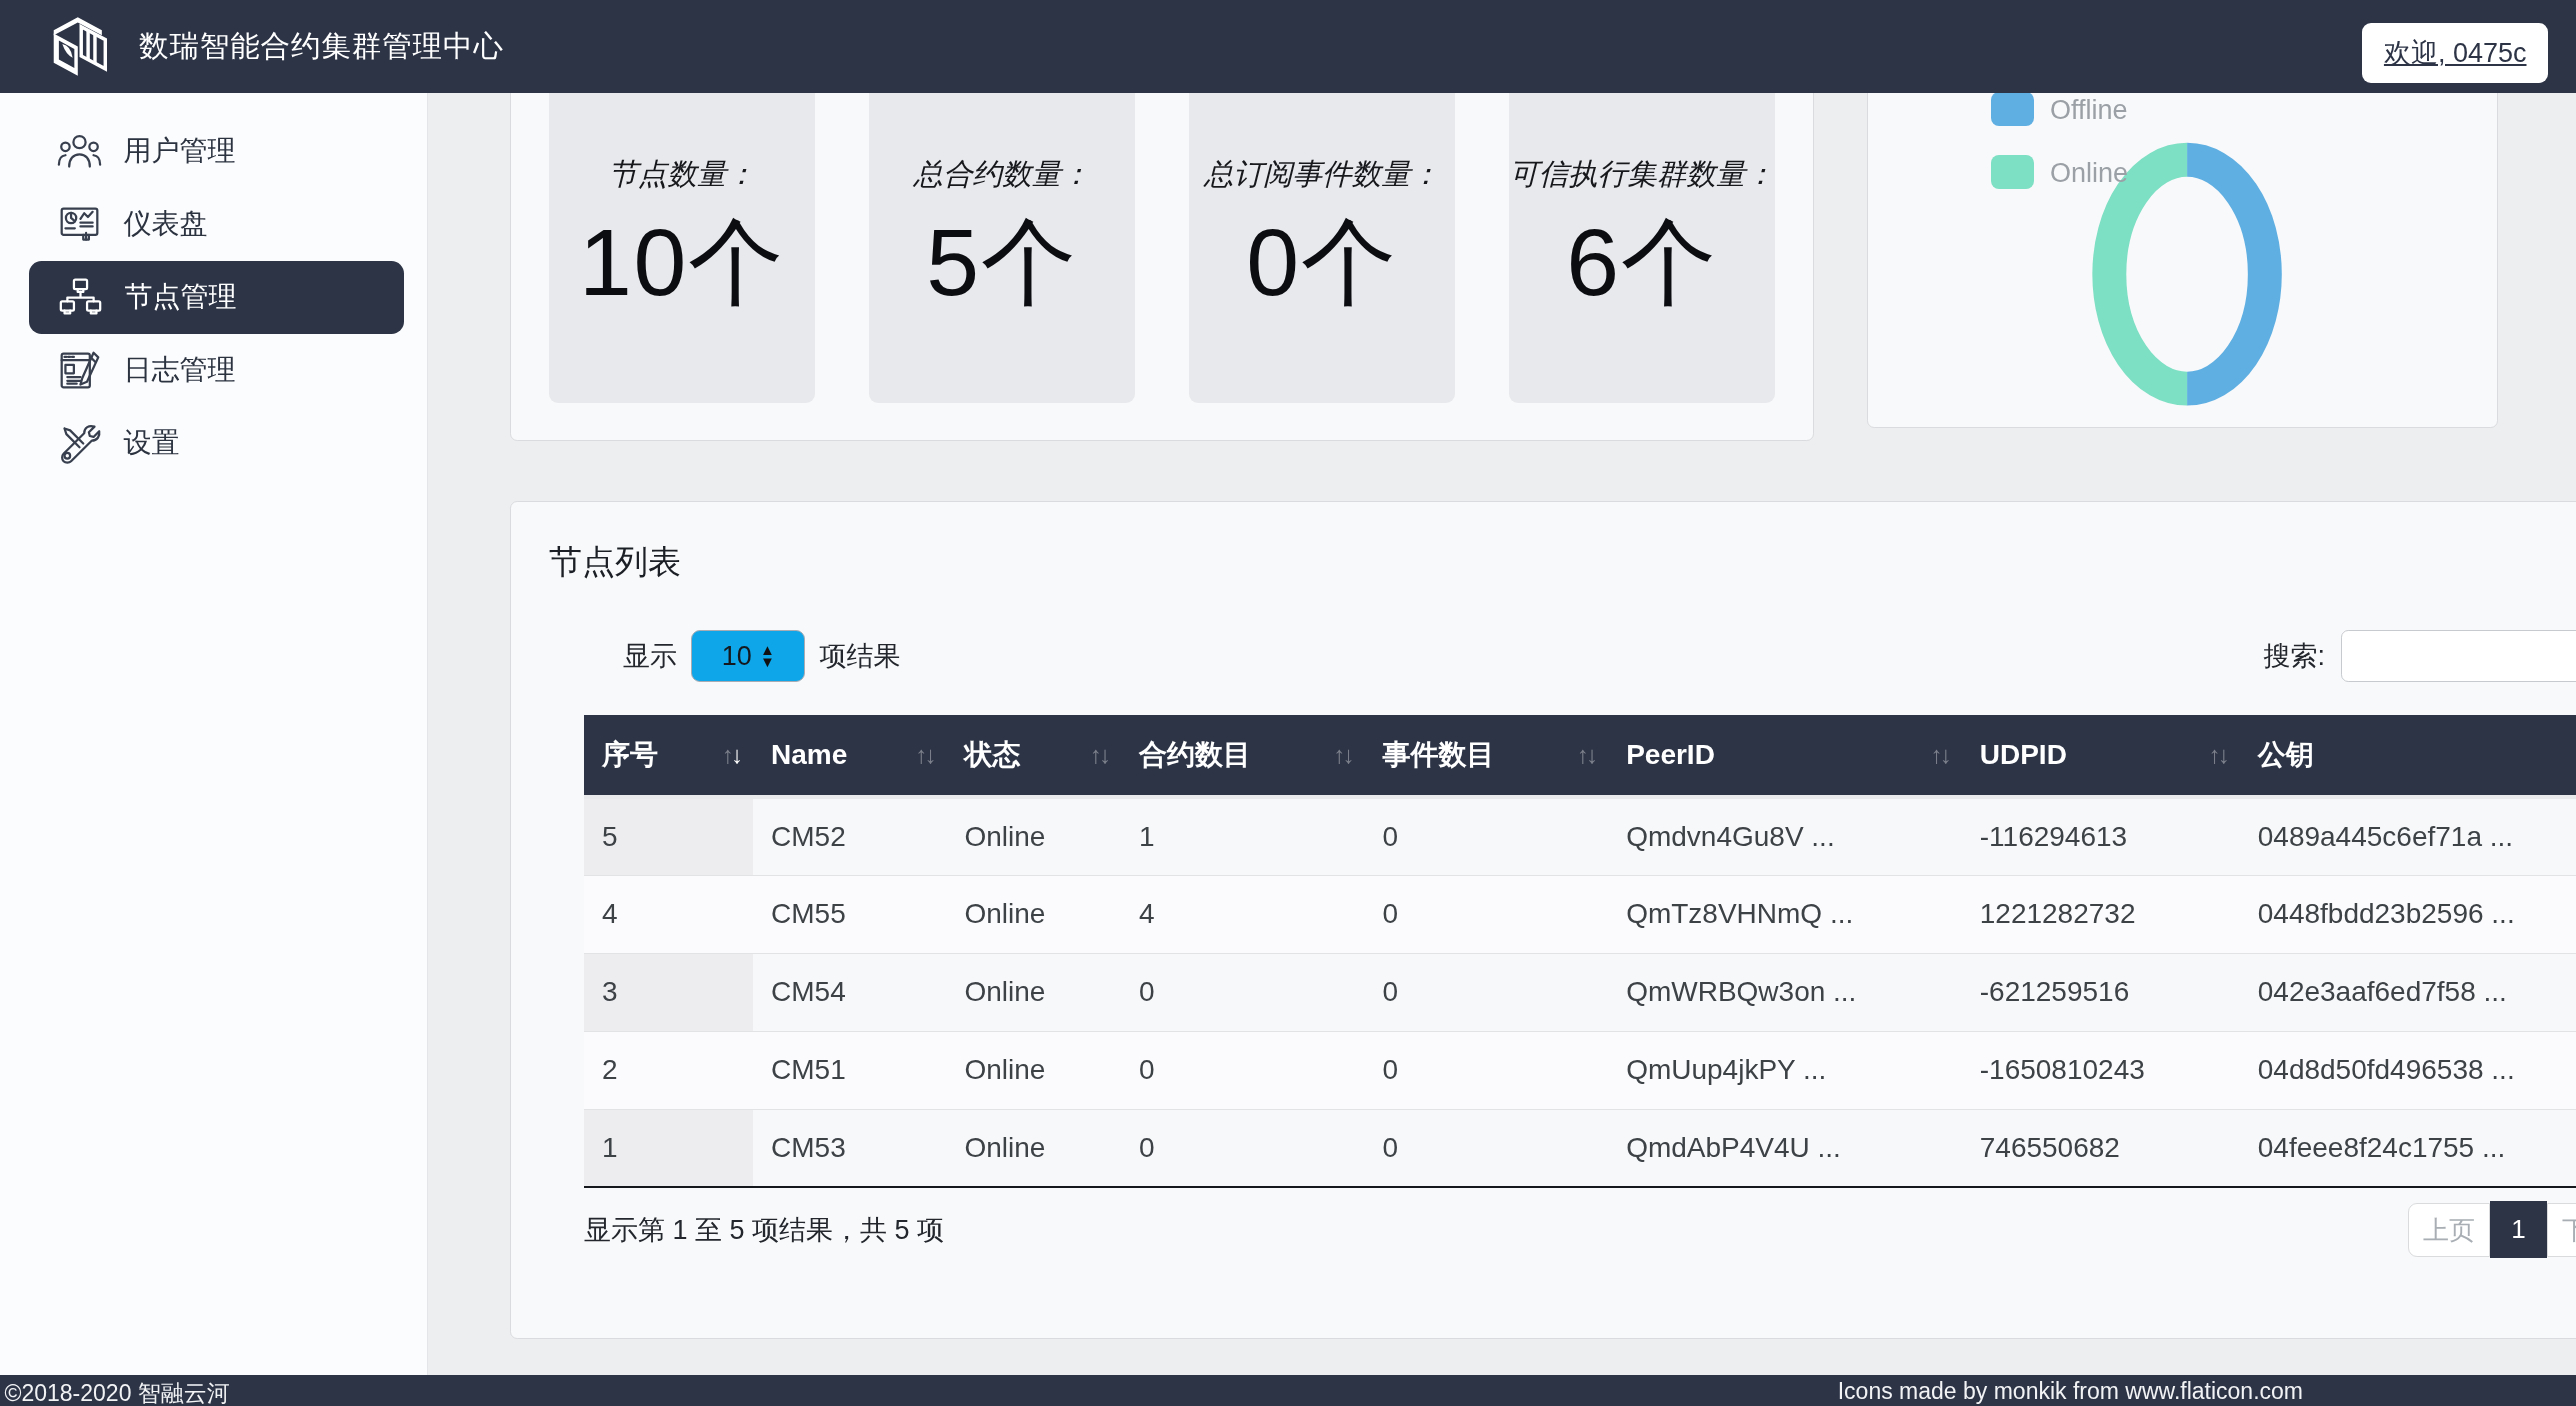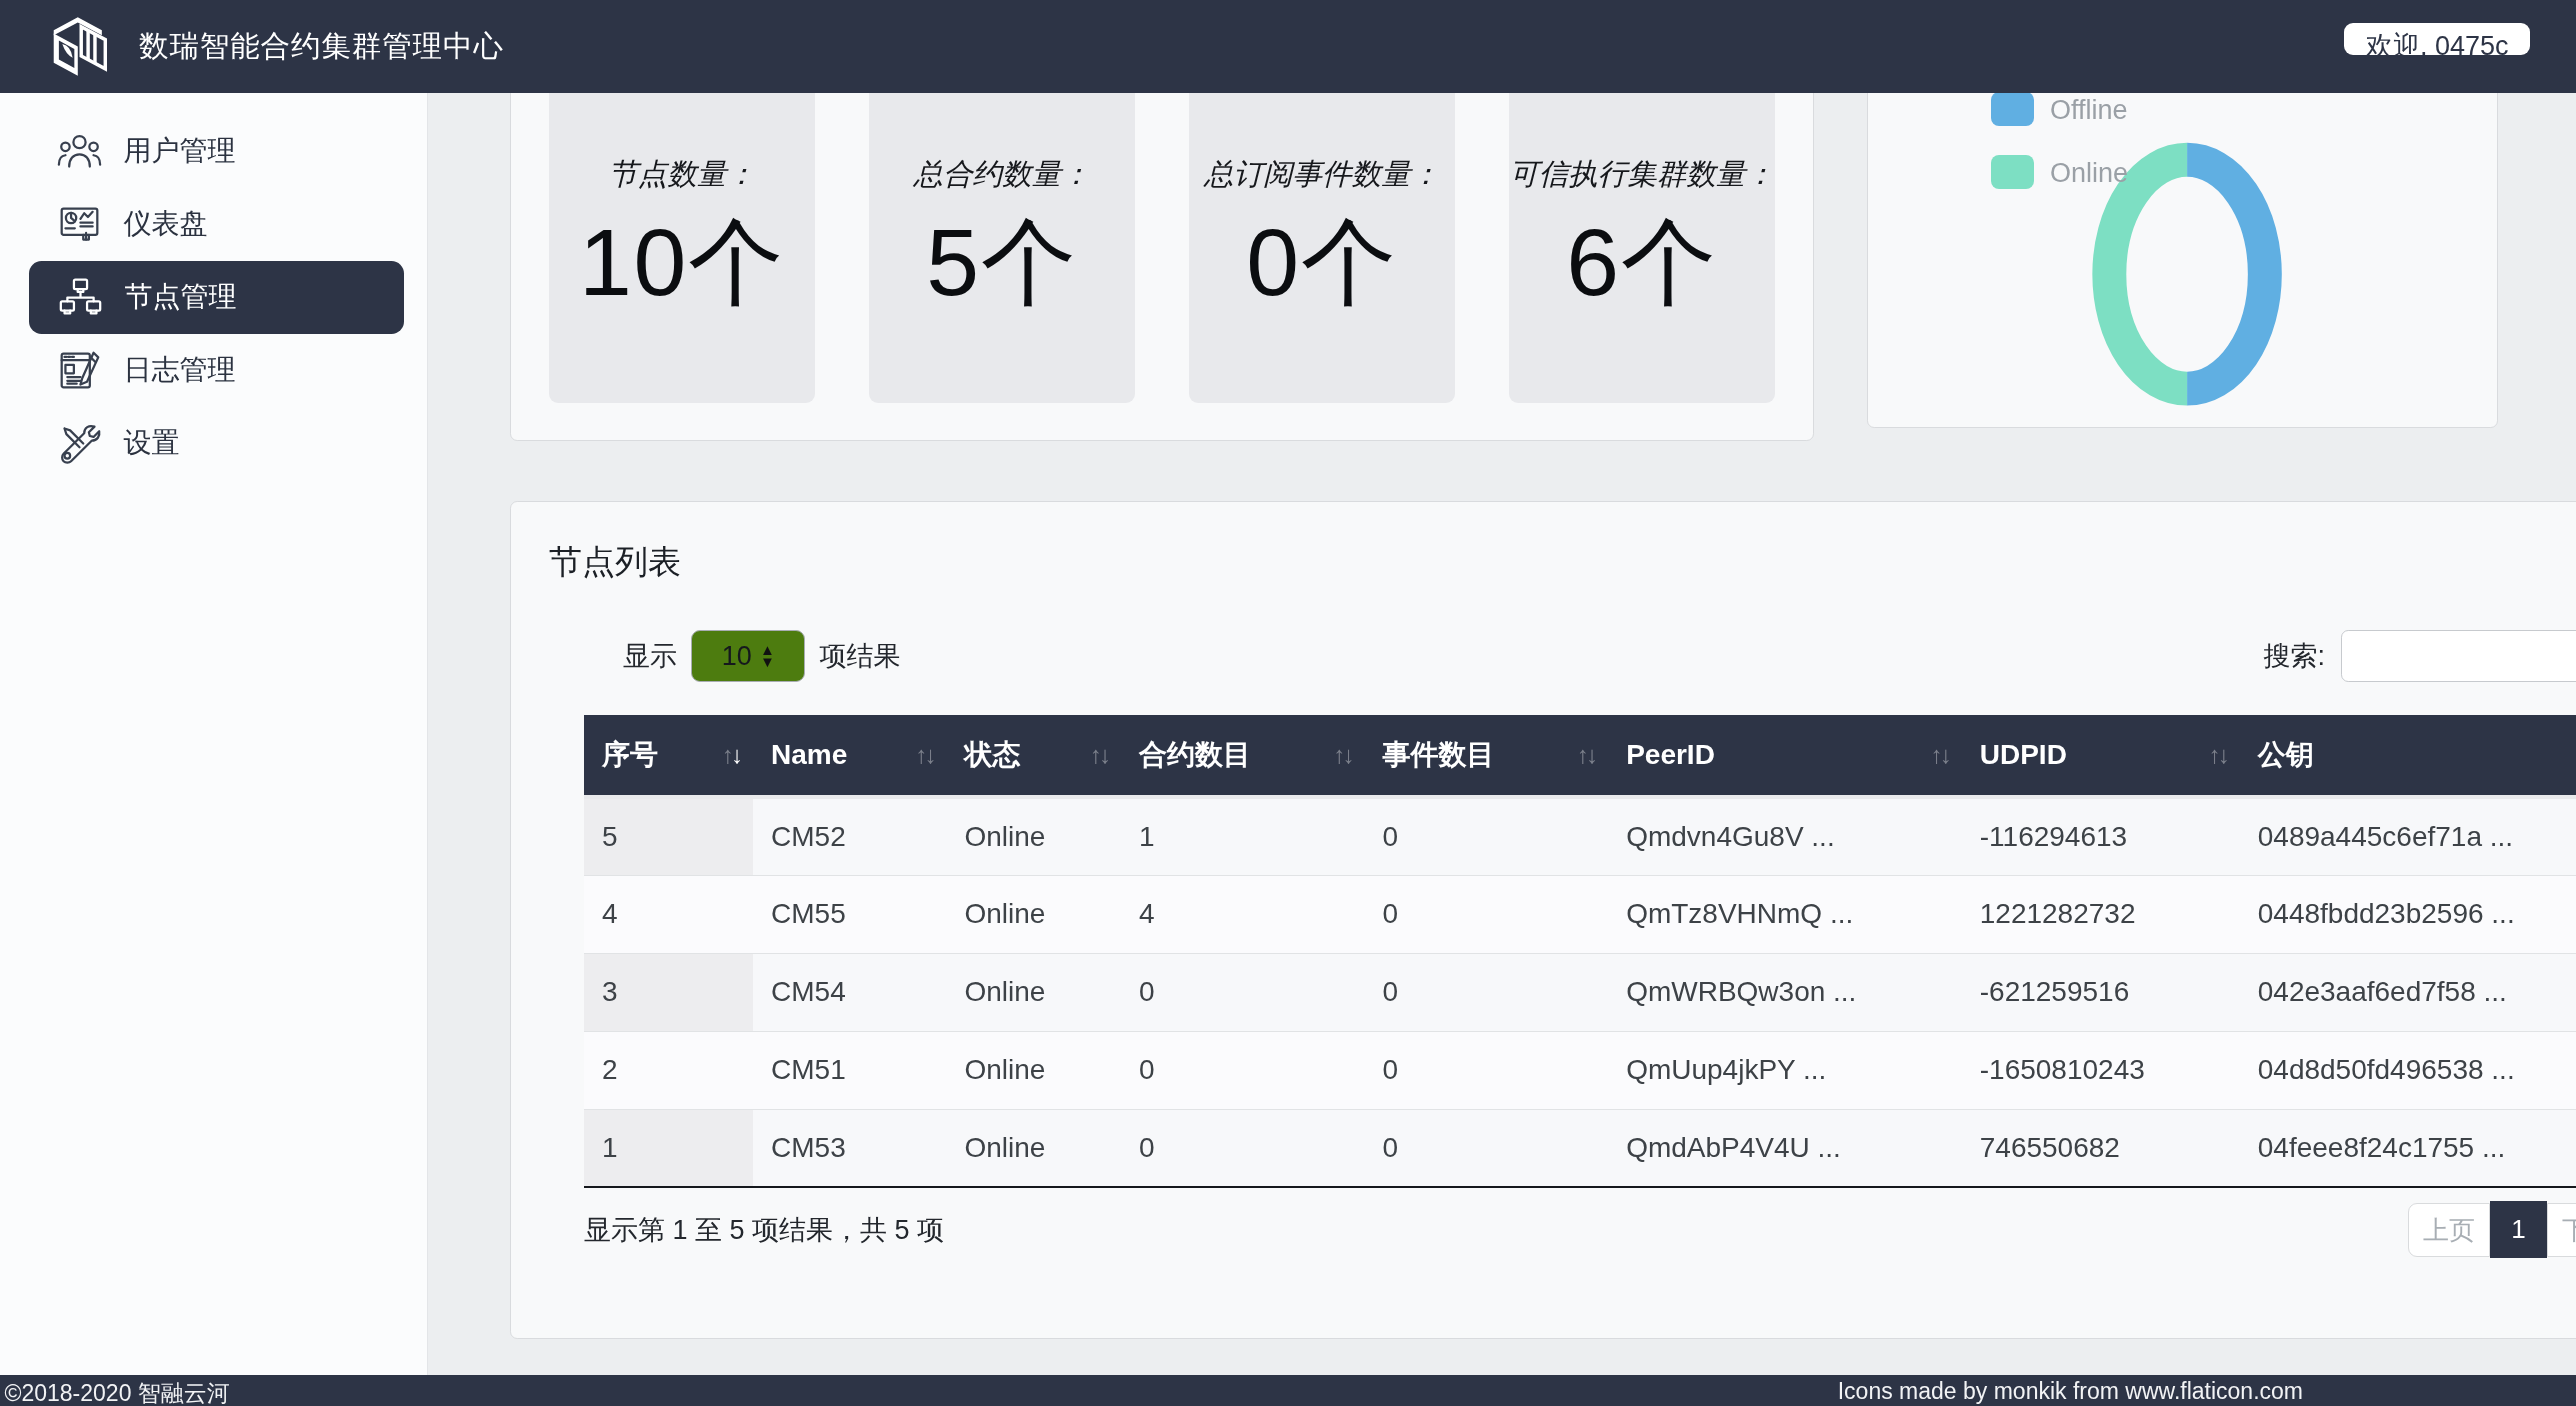--- a/index.html
+++ b/index.html
@@ -4,21 +4,21 @@
 <style>
   * { margin:0; padding:0; box-sizing:border-box; }
   html,body { width:2576px; height:1406px; overflow:hidden;
     font-family:"Liberation Sans","DejaVu Sans",sans-serif; background:#eceef0; }
 
   
   .navbar { position:absolute; left:0; top:0; width:2576px; height:93px;
     background:#2d3446; display:flex; align-items:center; z-index:30; }
   .navbar .logo { margin-left:52px; width:55px; height:61px; flex:0 0 auto; }
   .navbar .title { margin-left:32px; color:#ffffff; font-size:29.5px; letter-spacing:0.9px; }
-  .welcome-btn { position:absolute; right:46px; top:23px; height:32px;
+  .welcome-btn { position:absolute; right:28px; top:23px; height:60px;
     background:#ffffff; color:#2d3446; font-size:27px; border:none;
     border-radius:9px; padding:0 21.5px; line-height:47px; cursor:pointer;text-decoration:underline; }
 
   
   .sidebar { position:absolute; left:0; top:93px; width:428px; bottom:31px;
     background:#fbfcfd; border-right:0.9px solid #e3e5e8; z-index:20; }
   .menu { list-style:none; padding-top:21.5px; }
   .menu li { height:73px; display:flex; align-items:center; gap:21.5px;
     padding-left:57px; color:#2b3240; font-size:28px; cursor:pointer; }
   .menu li .mi { width:45px; height:45px; flex:0 0 auto; color:#38404f; }
@@ -51,21 +51,21 @@
   .legend .lab { font-size:27px; color:#9aa0a6; }
   .donut { position:absolute; left:0; top:0; }
 
   
   .list-panel { left:82px; top:408px; width:2193px; height:838px; }
   .panel-title { position:absolute; left:38px; top:38px; font-size:33px; color:#1c2026; }
   .controls { position:absolute; left:73px; right:73px; top:127px; height:54px;
     display:flex; justify-content:space-between; align-items:center; font-size:27px; color:#23272d;margin-left:39px; }
   .show-ctl { display:flex; align-items:center; gap:14.3px; }
   .select-box { width:114px; height:52px; border:0.9px solid #a9adb3; border-radius:9px;
-    background:#4d7c0f; display:flex; align-items:center; justify-content:center;
+    background:#0ea5e9; display:flex; align-items:center; justify-content:center;
     gap:8px; cursor:pointer; font-size:27px; color:#15181d; }
   .select-box .arrows { display:flex; flex-direction:column; line-height:11.6px;
     font-size:15px; color:#111; }
   .search-ctl { display:flex; align-items:center; gap:16px; }
   .search-ctl input { width:288px; height:52px; border:0.9px solid #c7cace; border-radius:7.2px;
     background:#ffffff; font-size:25px; padding:0 12.5px; outline:none; }
 
   
   .tbl-wrap { position:absolute; left:73px; right:73px; top:213px; }
   table { width:100%; border-collapse:collapse; table-layout:fixed; }

